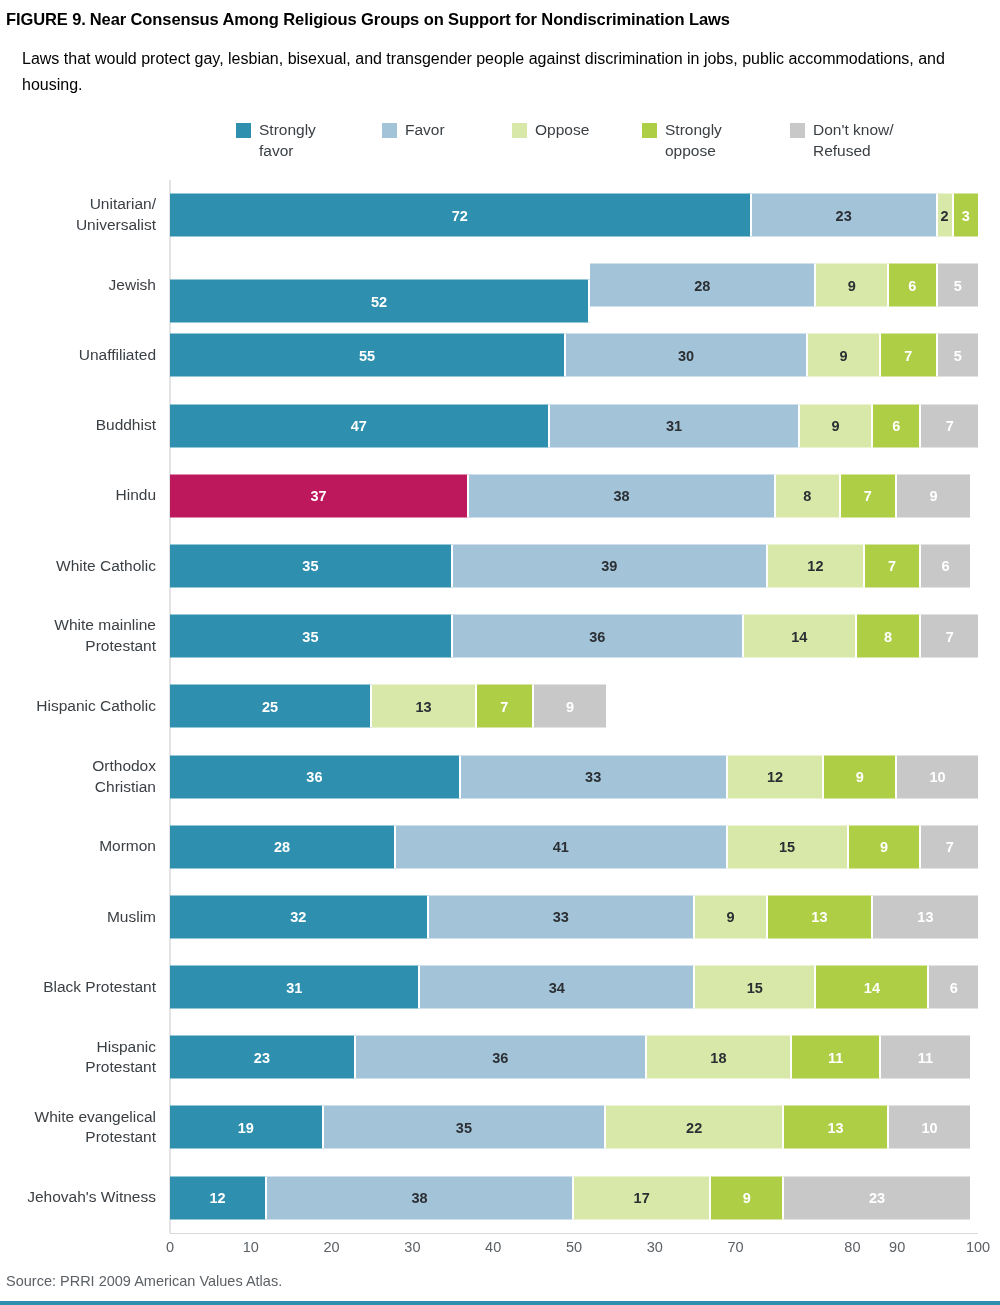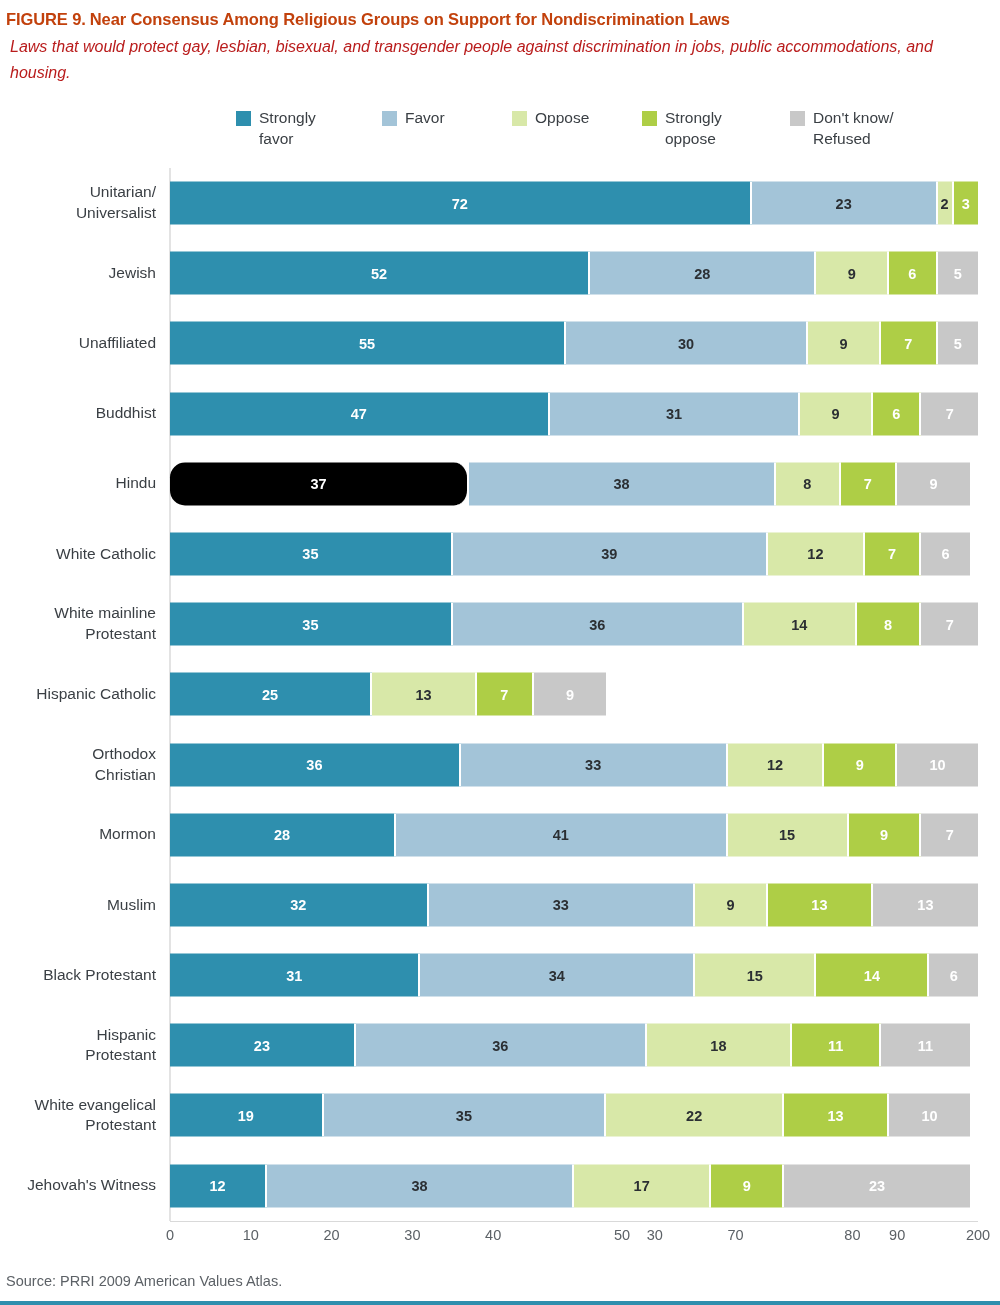--- a/index.html
+++ b/index.html
@@ -15,34 +15,33 @@
     overflow: hidden;
   }
 
   
   #header {
     padding: 8px 14px 0 6px;
   }
   #fig-title {
     font-size: 16.5px;
     font-weight: bold;
-    color: #c2410c;
+    color: #000000;
     letter-spacing: -0.1px;
     line-height: 1.35;
     margin: 0 0 2px 0;
   }
   #fig-title .num { margin-right: 4px; }
   #fig-subtitle {
     font-size: 16px;
     font-weight: normal;
-    color: #b91c1c;
+    color: #000000;
     line-height: 1.62;
-    margin: 4px;
+    margin: 16px;
     max-width: 965px;
-    font-style: italic;
   }
 
   
   #legend {
     display: flex;
     align-items: flex-start;
     margin: 22px 0 0 0;
     padding-left: 236px;
     gap: 0;
   }
@@ -205,21 +204,21 @@
         <div class="bar">
           <div class="seg dark" style="background: rgb(46, 143, 174); width: 72%;">72</div>
           <div class="seg light" style="background: rgb(163, 196, 216); width: 23%;">23</div>
           <div class="seg light" style="background: rgb(216, 232, 168); width: 2%;">2</div>
           <div class="seg dark" style="background: rgb(174, 206, 70); width: 3%;">3</div>
         </div>
       </div>
       <div class="row">
         <div class="row-label">Jewish</div>
         <div class="bar">
-          <div class="seg dark" style="background: rgb(46, 143, 174); width: 52%;">52</div>
+          <div class="seg dark" style="background: rgb(46, 143, 174); width: 52%; margin-top: 16px;">52</div>
           <div class="seg light" style="background: rgb(163, 196, 216); width: 28%;">28</div>
           <div class="seg light" style="background: rgb(216, 232, 168); width: 9%;">9</div>
           <div class="seg dark" style="background: rgb(174, 206, 70); width: 6%;">6</div>
           <div class="seg dark" style="background: rgb(200, 200, 200); width: 5%;">5</div>
         </div>
       </div>
       <div class="row">
         <div class="row-label">Unaffiliated</div>
         <div class="bar">
           <div class="seg dark" style="background: rgb(46, 143, 174); width: 49%;">55</div>
@@ -235,21 +234,21 @@
           <div class="seg dark" style="background: rgb(46, 143, 174); width: 47%;">47</div>
           <div class="seg light" style="background: rgb(163, 196, 216); width: 31%;">31</div>
           <div class="seg light" style="background: rgb(216, 232, 168); width: 9%;">9</div>
           <div class="seg dark" style="background: rgb(174, 206, 70); width: 6%;">6</div>
           <div class="seg dark" style="background: rgb(200, 200, 200); width: 7%;">7</div>
         </div>
       </div>
       <div class="row">
         <div class="row-label">Hindu</div>
         <div class="bar">
-          <div class="seg dark" style="background: #000000; width: 37%; border-radius: 15px;">37</div>
+          <div class="seg dark" style="background: #be185d; width: 37%;">37</div>
           <div class="seg light" style="background: rgb(163, 196, 216); width: 38%;">38</div>
           <div class="seg light" style="background: rgb(216, 232, 168); width: 8%;">8</div>
           <div class="seg dark" style="background: rgb(174, 206, 70); width: 7%;">7</div>
           <div class="seg dark" style="background: rgb(200, 200, 200); width: 9%;">9</div>
         </div>
       </div>
       <div class="row">
         <div class="row-label">White Catholic</div>
         <div class="bar">
           <div class="seg dark" style="background: rgb(46, 143, 174); width: 35%;">35</div>
@@ -352,23 +351,23 @@
           <div class="seg dark" style="background: rgb(200, 200, 200); width: 23%;">23</div>
         </div>
       </div>
     </div>
   <div id="xaxis">
       <span class="tick" style="left: 0%;">0</span>
       <span class="tick" style="left: 10%;">10</span>
       <span class="tick" style="left: 20%;">20</span>
       <span class="tick" style="left: 30%;">30</span>
       <span class="tick" style="left: 40%;">40</span>
-      <span class="tick" style="left: 50%; margin-left: 48px;">50</span>
+      <span class="tick" style="left: 50%;">50</span>
       <span class="tick" style="left: 60%;">30</span>
       <span class="tick" style="left: 70%;">70</span>
       <span class="tick" style="left: 80%; margin-left: 36px;">80</span>
       <span class="tick" style="left: 90%;">90</span>
-      <span class="tick" style="left: 100%;">200</span>
+      <span class="tick" style="left: 100%;">100</span>
     </div>
 </div>
 
 <div id="footer">Source: PRRI 2009 American Values Atlas.</div>
 <div id="bottom-rule"></div>
 
 </body></html>

